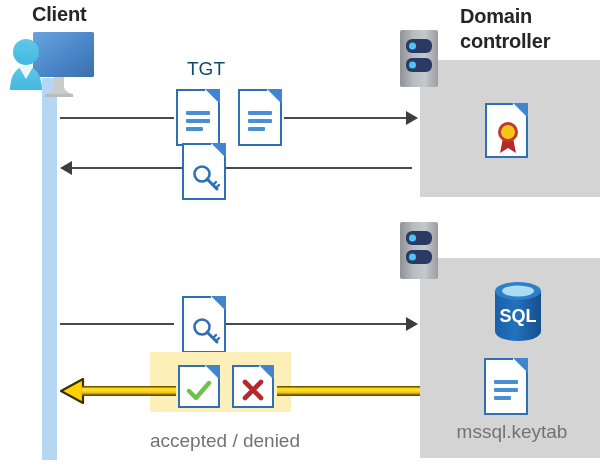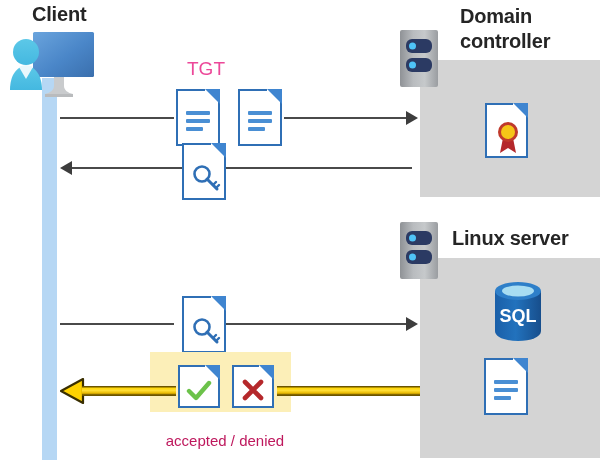--- a/index.html
+++ b/index.html
@@ -21,27 +21,27 @@
 
   
   .hdr-bold {
     font-weight: bold;
     color: #252525;
     font-size: 20px;
     line-height: 25px;
     letter-spacing: -0.2px;
   }
   .doc-label {
-    color: #ec4899;
+    color: #0c4a6e;
     font-size: 19px;
     line-height: 22px;
   }
   .caption {
-    color: #be185d;
-    font-size: 15px;
+    color: #737373;
+    font-size: 19px;
     line-height: 22px;
   }
 
   
   .panel { background: #d4d4d4; }
 
   
   .lifeline { background: #b6d7f4; }
 
   
@@ -248,21 +248,20 @@
       <path d="M4 4 L20 20 M20 4 L4 20" fill="none" stroke="#b5282b" stroke-width="4.6" stroke-linecap="round"></path>
     </svg>
   </div>
 
   <div class="abs caption" style="left:130px; top:430px; width:190px; text-align:center;">accepted / denied</div>
 
   <div class="abs rack" style="left:400px; top:222px; width:38px; height:57px;">
     <span class="slot" style="left:6px; top:9px; width:26px; height:14px;"></span>
     <span class="slot" style="left:6px; top:28px; width:26px; height:14px;"></span>
   </div>
-  <div class="abs hdr-bold" style="left:452px; top:226px; width:146px;">Linux server</div>
 
   <div class="abs" style="left:492px; top:280px; width:52px; height:62px;">
     <svg width="52" height="62" viewBox="0 0 52 62">
       <defs>
         <linearGradient id="cyl" x1="0" y1="0" x2="1" y2="0">
           <stop offset="0%" stop-color="#1a5fa8"></stop>
           <stop offset="45%" stop-color="#2272bd"></stop>
           <stop offset="100%" stop-color="#174e8c"></stop>
         </linearGradient>
       </defs>
@@ -276,14 +275,15 @@
   <div class="doc" style="left:484px; top:358px; width:44px; height:57px;">
     <span class="fold-edge"></span>
     <span class="fold"></span>
     <span class="lines">
       <i style="width:24px"></i>
         <i style="width:24px"></i>
         <i style="width:17px"></i>
     </span>
   </div>
 
+  <div class="abs caption" style="left:428px; top:421px; width:168px; text-align:center;">mssql.keytab</div>
 
 </div>
 
 </body></html>

